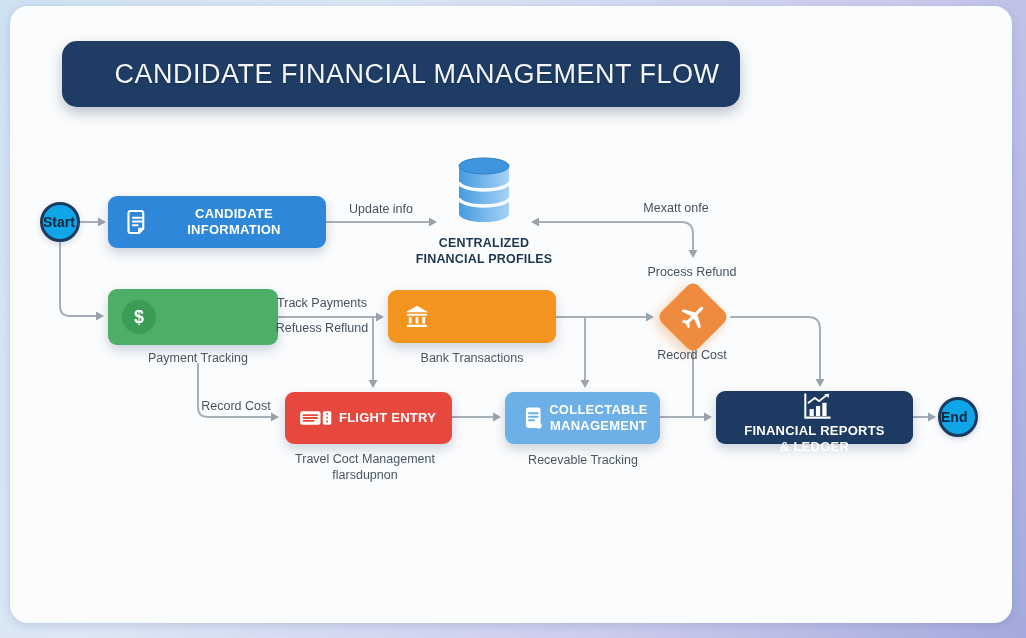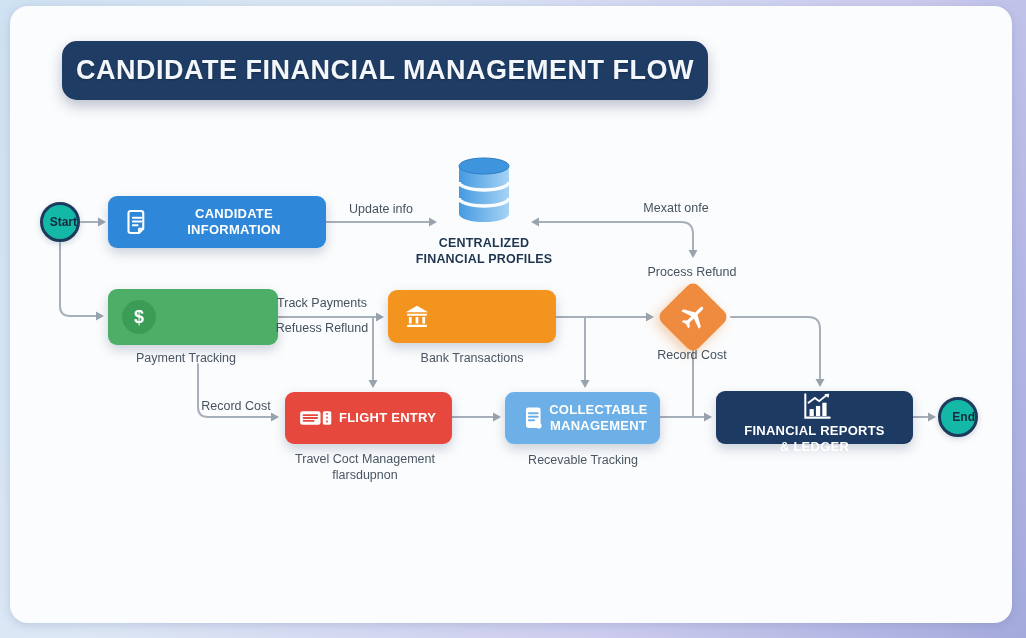--- a/index.html
+++ b/index.html
@@ -7,43 +7,44 @@
     width:1026px;height:638px;position:relative;overflow:hidden;
     font-family:"Liberation Sans","DejaVu Sans",sans-serif;
     background:linear-gradient(115deg,#cfe2f2 0%,#dde8f5 28%,#cdccee 68%,#a4aadd 100%);
   }
   .canvas{
     position:absolute;left:10px;top:6px;width:1002px;height:617px;
     background:#fbfcfd;border-radius:18px;
     box-shadow:0 2px 10px rgba(90,110,160,.25);
   }
   .title-banner{
-    position:absolute;left:62px;top:41px;width:646px;height:59px;z-index:3;
+    position:absolute;left:62px;top:41px;width:646px;height:66px;z-index:3;
     border-radius:15px;display:flex;align-items:center;justify-content:center;
-    color:#f3f6fa;font-size:27px;font-weight:700;letter-spacing:.5px;
+    color:#f3f6fa;font-size:27px;font-weight:400;letter-spacing:.5px;
     box-shadow:0 6px 14px rgba(20,40,80,.28);
     text-shadow:0 1px 2px rgba(0,0,0,.25);
+    padding-left:32px;
   }
   .edges{position:absolute;left:0;top:0;z-index:1;}
   .edges path{fill:none;stroke:#a7afba;stroke-width:2;stroke-linecap:round;}
   .edges polygon{fill:#99a3ae;stroke:none;}
   .box{
     position:absolute;z-index:2;border-radius:9px;display:flex;align-items:center;
     padding:0 10px;box-shadow:0 5px 12px rgba(30,60,100,.22);box-sizing:border-box;
   }
   .box .icon{flex:0 0 auto;display:flex;align-items:center;justify-content:center;margin-left:4px;}
   .box .lbl{
     flex:1 1 auto;text-align:center;color:#fff;font-weight:700;font-size:13px;
     letter-spacing:.25px;white-space:pre-line;line-height:1.25;padding:0 2px;
   }
   .terminal{
     position:absolute;z-index:2;width:40px;height:40px;border-radius:50%;
-    background:#14b8a6;border:3px solid #1d3a5c;box-sizing:border-box;
-    display:flex;align-items:center;justify-content:flex-end;
-    font-size:12px;font-weight:700;color:#13293f;
+    background:#0ea5e9;border:3px solid #1d3a5c;box-sizing:border-box;
+    display:flex;align-items:center;justify-content:flex-start;
+    font-size:14px;font-weight:700;color:#13293f;
     box-shadow:0 2px 6px rgba(30,60,100,.2);
   }
   .diamond{
     position:absolute;z-index:2;left:667px;top:291px;width:52px;height:52px;
     border-radius:8px;transform:rotate(45deg);
     display:flex;align-items:center;justify-content:center;
     box-shadow:0 5px 12px rgba(230,140,60,.4);
   }
   .edge-label{
     position:absolute;z-index:3;transform:translateX(-50%);
@@ -219,17 +220,17 @@
 </div>
 
 <div class="edge-label" style="left:381px;top:202px;">Update info</div>
 <div class="edge-label" style="left:676px;top:201px;">Mexatt onfe</div>
 <div class="edge-label" style="left:322px;top:296px;">Track Payments</div>
 <div class="edge-label" style="left:322px;top:321px;">Refuess Reflund</div>
 <div class="edge-label" style="left:692px;top:265px;">Process Refund</div>
 <div class="edge-label" style="left:692px;top:348px;">Record Cost</div>
 <div class="edge-label" style="left:236px;top:399px;">Record Cost</div>
 
-<div class="caption" style="left:186px;top:350px;">Payment Tracking</div>
+<div class="caption" style="left:198px;top:350px;">Payment Tracking</div>
 <div class="caption" style="left:472px;top:350px;">Bank Transactions</div>
 <div class="caption" style="left:365px;top:451px;">Travel Coct Management
 flarsdupnon</div>
 <div class="caption" style="left:583px;top:452px;">Recevable Tracking</div>
 
 </body></html>

